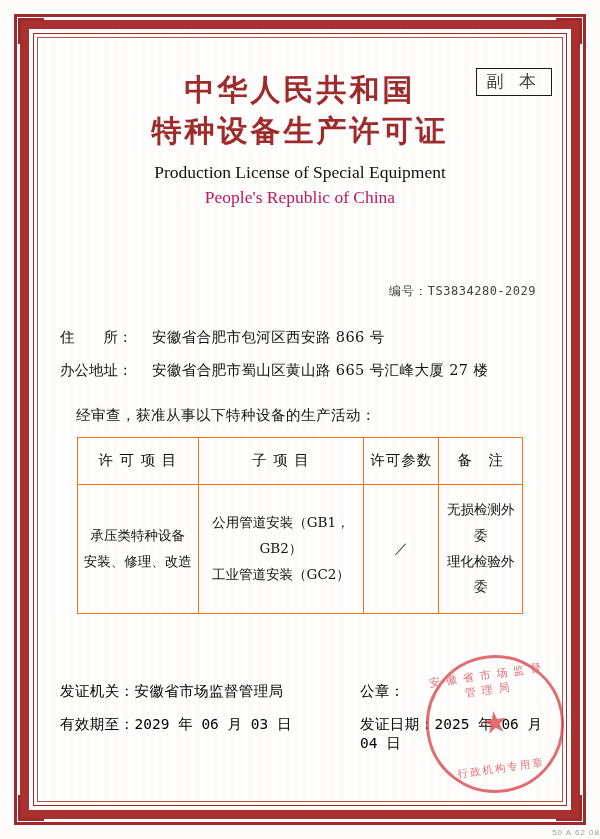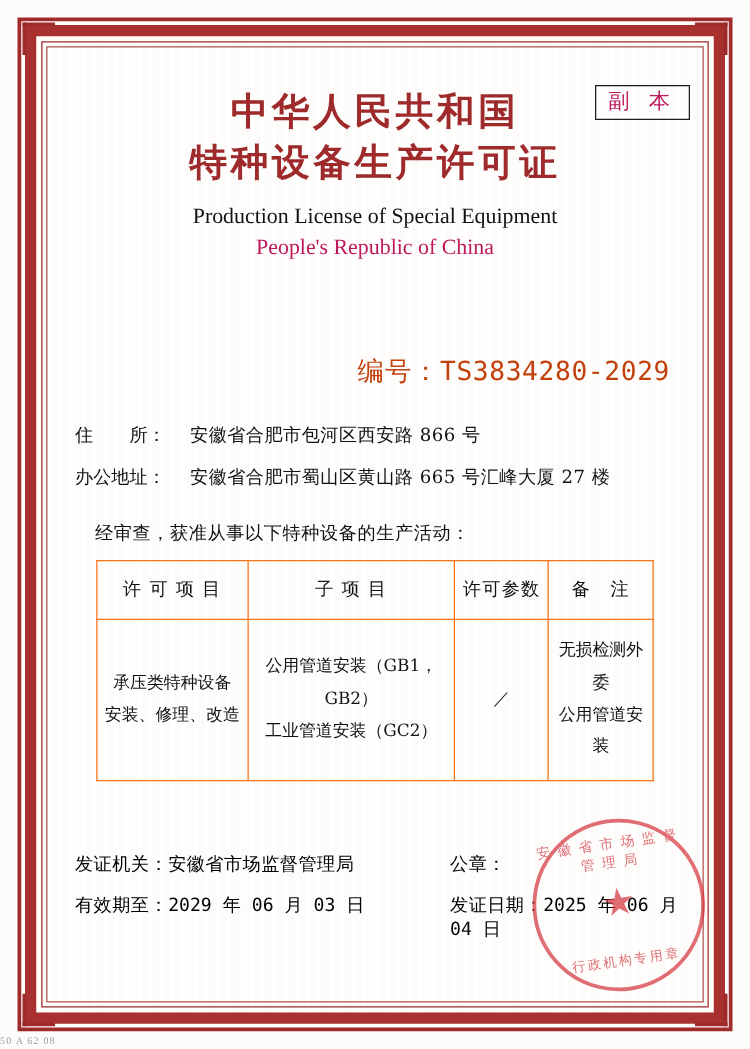--- a/index.html
+++ b/index.html
@@ -95,21 +95,21 @@
 
   
   .copy-badge {
     position: absolute;
     right: 2px;
     top: 24px;
     border: 1.5px solid #1a1a1a;
     padding: 4px 10px 5px 10px;
     font-size: 17px;
     letter-spacing: 5px;
-    color: #be185d;
+    color: #404040;
     font-family: "DejaVu Serif", serif;
     line-height: 1;
   }
   .title-block {
     text-align: center;
     padding-top: 26px;
   }
   .title-cn1 {
     color: #9e2a2b;
     font-size: 30px;
@@ -138,22 +138,22 @@
     font-size: 17.5px;
     font-family: "Liberation Serif", serif;
     line-height: 1.45;
   }
 
   
   .serial {
     text-align: right;
     margin-top: 72px;
     padding-right: 18px;
-    font-size: 21px;
-    color: #c2410c;
+    font-size: 12px;
+    color: #404040;
     font-family: "DejaVu Sans Mono", monospace;
     letter-spacing: 0.5px;
   }
   .serial .lbl {
     font-family: "DejaVu Serif", serif;
     letter-spacing: 1px;
   }
 
   
   .info {
@@ -272,24 +272,24 @@
     left: 0; right: 0; bottom: 14px;
     text-align: center;
     font-size: 10.5px;
     letter-spacing: 2px;
     color: #d4373f;
   }
   .watermark {
     position: absolute;
     left: 0; right: 0;
     bottom: 2px;
-    text-align: left;
+    text-align: right;
     font-size: 8px;
     color: #9aa0a6;
-    font-family: Liberation Serif, serif;
+    font-family: Liberation Sans, sans-serif;
     letter-spacing: 1px;
   }
 </style>
 </head>
 <body>
 
 <div class="page">
 
   <div class="frame-outer"></div>
   <div class="frame-mid"></div>
@@ -343,21 +343,21 @@
             <div>承压类特种设备</div>
             <div>安装、修理、改造</div>
           </td>
           <td class="body">
             <div>公用管道安装（GB1，GB2）</div>
             <div>工业管道安装（GC2）</div>
           </td>
           <td class="body">／</td>
           <td class="body">
             <div>无损检测外委</div>
-            <div>公用管道安装</div>
+            <div>理化检验外委</div>
           </td>
         </tr>
       </tbody>
     </table>
 
     <div class="footer">
       <div class="footer-row">
         <div class="f-left">
           <span>发证机关：</span><span>安徽省市场监督管理局</span>
         </div>

